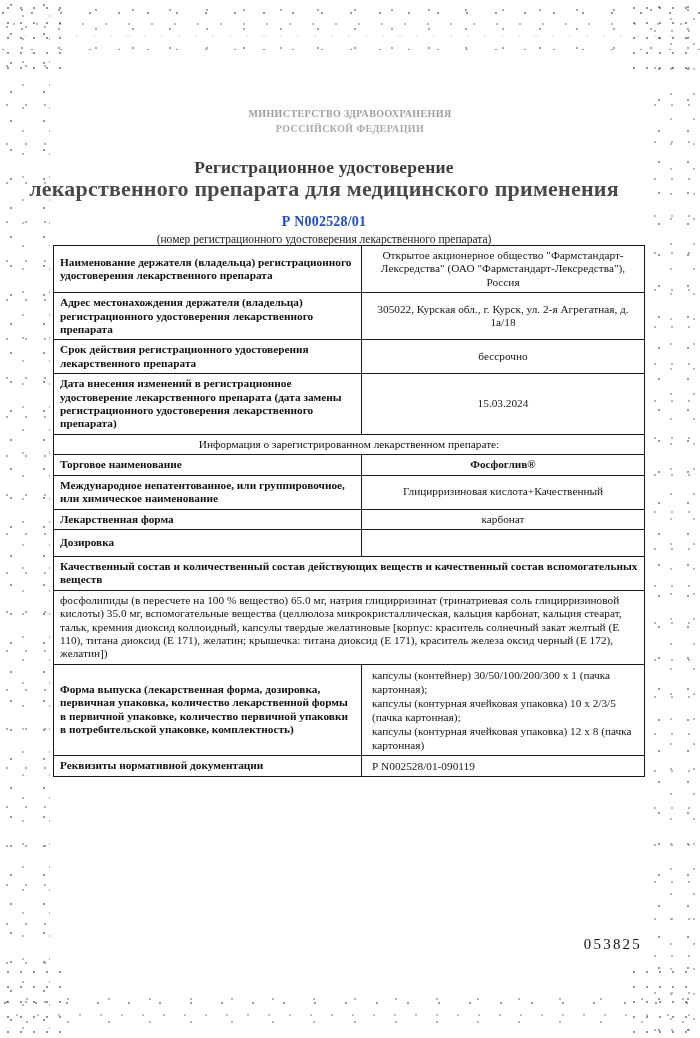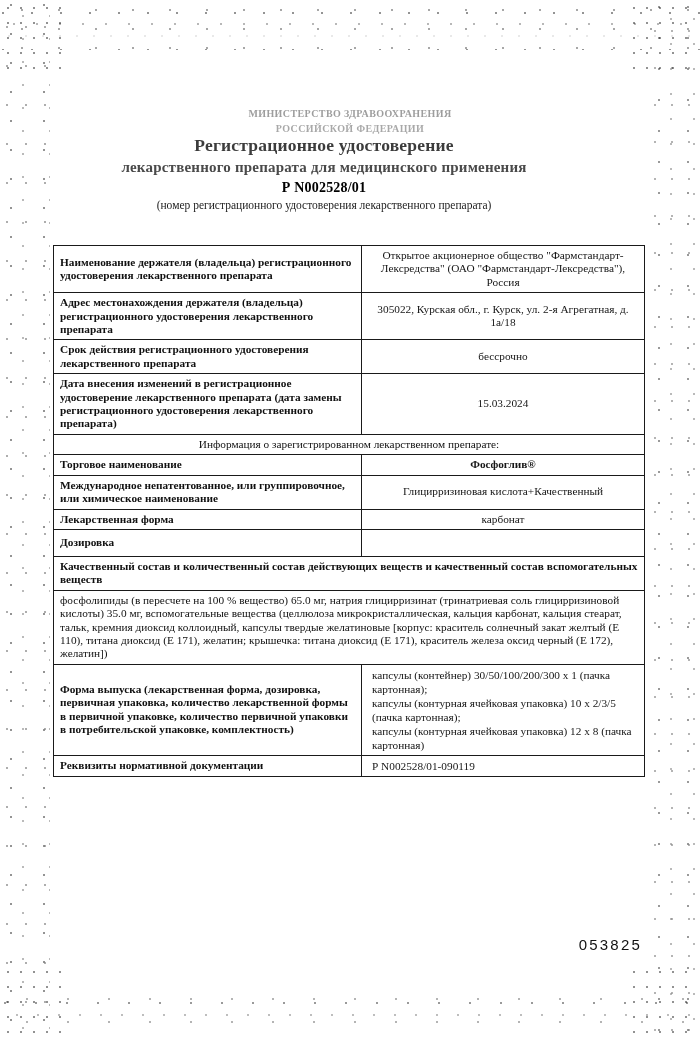--- a/index.html
+++ b/index.html
@@ -93,44 +93,44 @@
     letter-spacing: .4px;
     line-height: 15px;
     color: #8d8d8d;
     font-weight: 700;
     opacity: .85;
   }
   .ministry .l2 { color: #9a9a9a; }
 
   .title-block {
     position: absolute;
-    left: 0; top: 134px;
+    left: 0; top: 156px;
     width: 648px;
     text-align: center;
   }
   .title-1 {
     font-size: 17.5px;
     font-weight: 700;
     line-height: 22px;
     color: #3c3c3c;
     letter-spacing: .2px;
   }
   .title-2 {
-    font-size: 15px;
+    font-size: 22px;
     font-weight: 700;
     line-height: 22px;
     color: #4a4a4a;
     letter-spacing: .2px;
     white-space: nowrap;
   }
   .reg-no {
-    margin-top: 2px;
+    margin-top: 14px;
     font-size: 14px;
     font-weight: 700;
-    color: #000000;
+    color: #1d4ed8;
     letter-spacing: .2px;
   }
   .reg-caption {
     margin-top: 3px;
     font-size: 11.5px;
     color: #1d1d1d;
   }
 
   
   table.doc {
@@ -183,21 +183,21 @@
     text-align: left;
     padding-left: 10px;
     line-height: 14px;
   }
   td.val.empty { height: 20px; }
 
   .serial {
     position: absolute;
     right: 58px;
     top: 936px;
-    font-family: Liberation Sans, sans-serif;
+    font-family: Liberation Serif, serif;
     font-size: 15px;
     letter-spacing: 2.2px;
     color: #121212;
   }
 </style>
 </head>
 <body>
 
 <div class="scan-frame">
   <div class="speckle speckle-top"></div>

